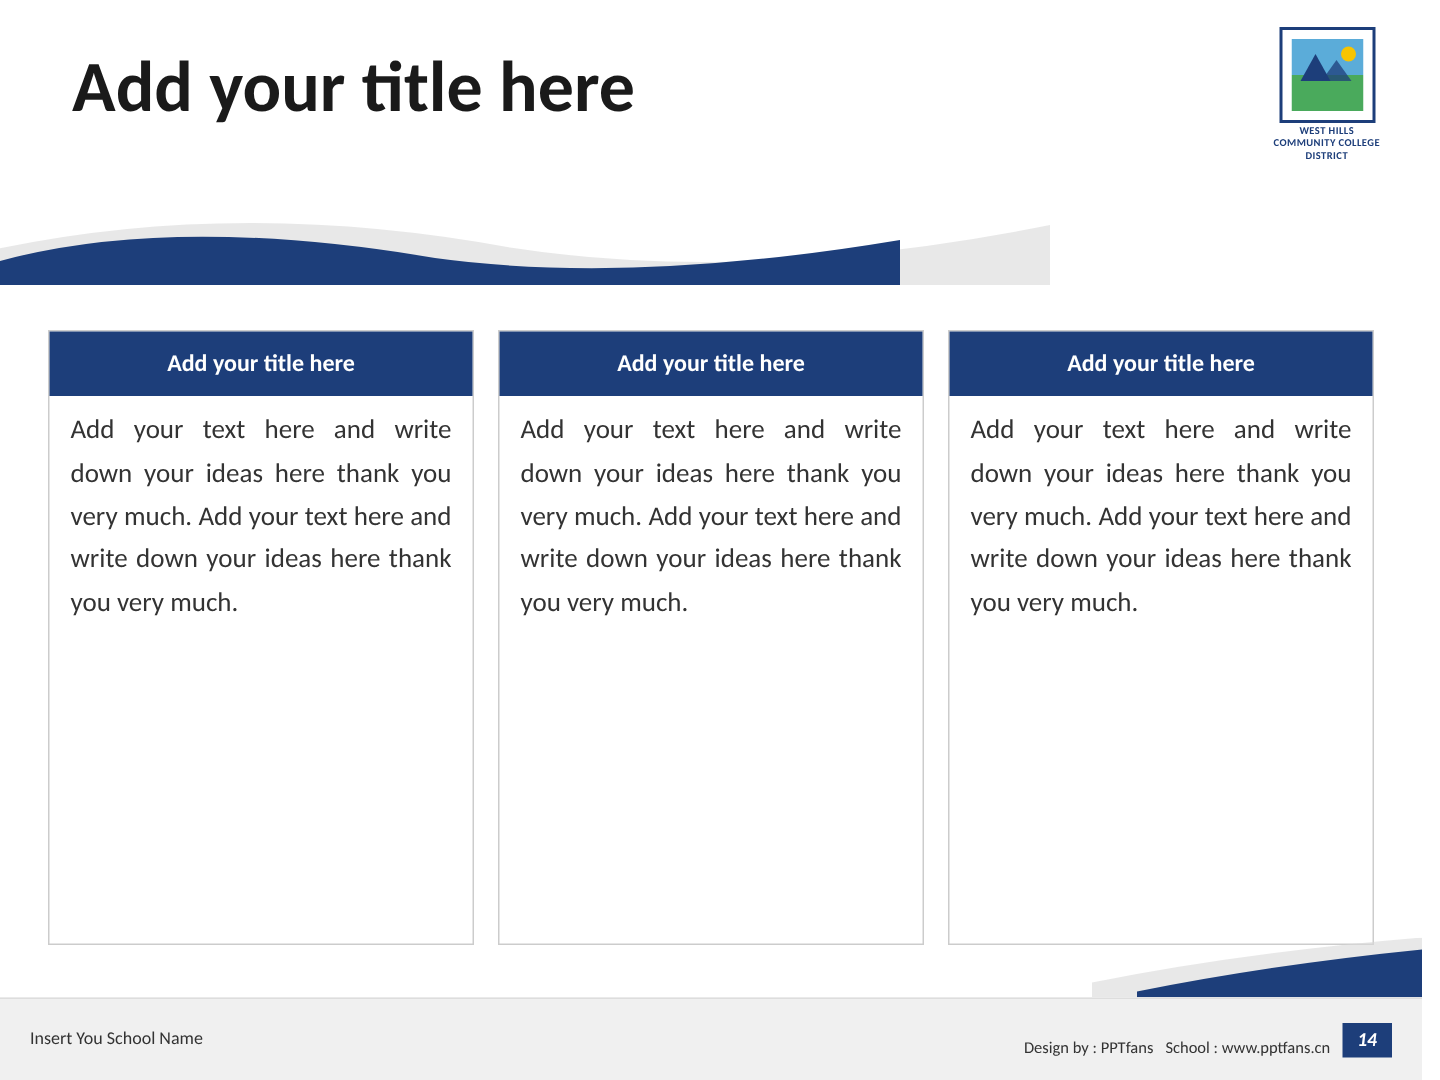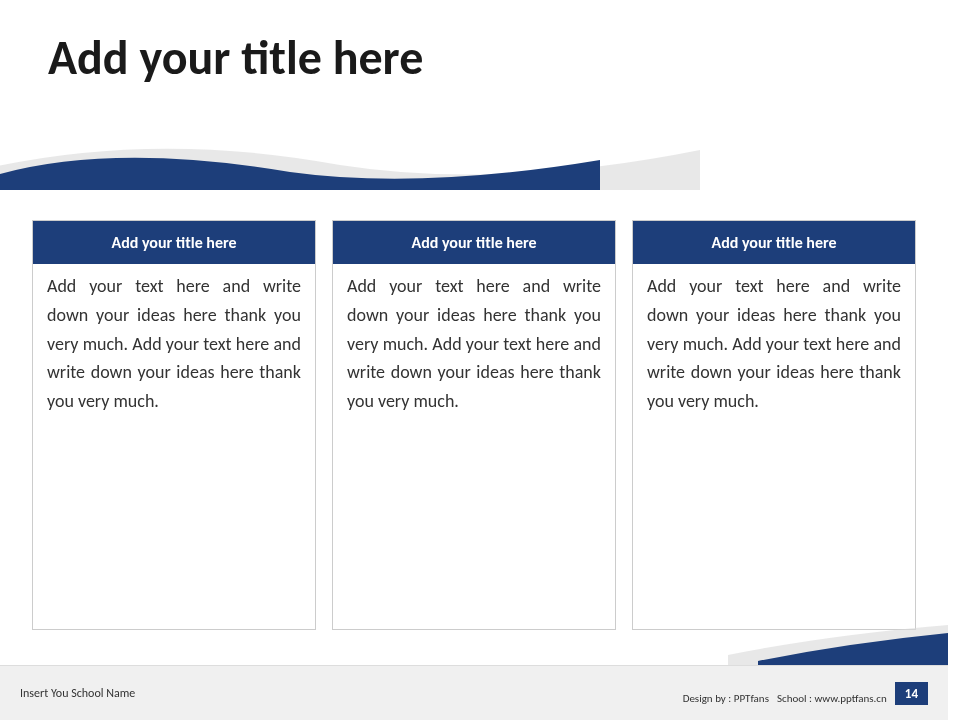--- a/index.html
+++ b/index.html
@@ -150,40 +150,59 @@
     }
 
     .page-number {
       background: #1d3e7a;
       color: #fff;
       font-size: 13px;
       font-weight: bold;
       padding: 4px 10px;
       min-width: 32px;
       text-align: center;
+      font-style: italic;
     }
 
     
     .swoosh-bottom {
       position: absolute;
       bottom: 55px;
       right: 0;
       width: 320px;
       height: 40px;
       overflow: hidden;
     }
   </style>
 </head>
 <body>
 
 <div class="slide">
 
   <div class="header">
     <h1 class="main-title">Add your title here</h1>
 
+    <div class="logo-area">
+      <div class="logo-box">
+
+        <svg class="logo-inner-svg" viewBox="0 0 48 48" xmlns="http://www.w3.org/2000/svg">
+          <rect width="48" height="48" fill="white"></rect>
+
+          <rect x="0" y="0" width="48" height="24" fill="#5bacd9"></rect>
+
+          <rect x="0" y="24" width="48" height="24" fill="#4aaa5c"></rect>
+
+          <polygon points="6,28 16,10 26,28" fill="#1d3e7a"></polygon>
+          <polygon points="20,28 30,14 40,28" fill="#1d3e7a" opacity="0.75"></polygon>
+
+          <circle cx="38" cy="10" r="5" fill="#f7c400"></circle>
+        </svg>
+      </div>
+      <div class="logo-text">WEST HILLS<br>COMMUNITY COLLEGE<br>DISTRICT</div>
+    </div>
 
     <div class="swoosh-top">
       <svg width="960" height="80" viewBox="0 0 960 80" xmlns="http://www.w3.org/2000/svg">
 
         <path d="M -20 60 Q 150 20 340 55 Q 500 80 700 40 L 700 80 L -20 80 Z" fill="#d8d8d8" opacity="0.6"></path>
 
         <path d="M -20 70 Q 100 30 290 62 Q 420 80 600 50 L 600 80 L -20 80 Z" fill="#1d3e7a"></path>
       </svg>
     </div>
   </div>

